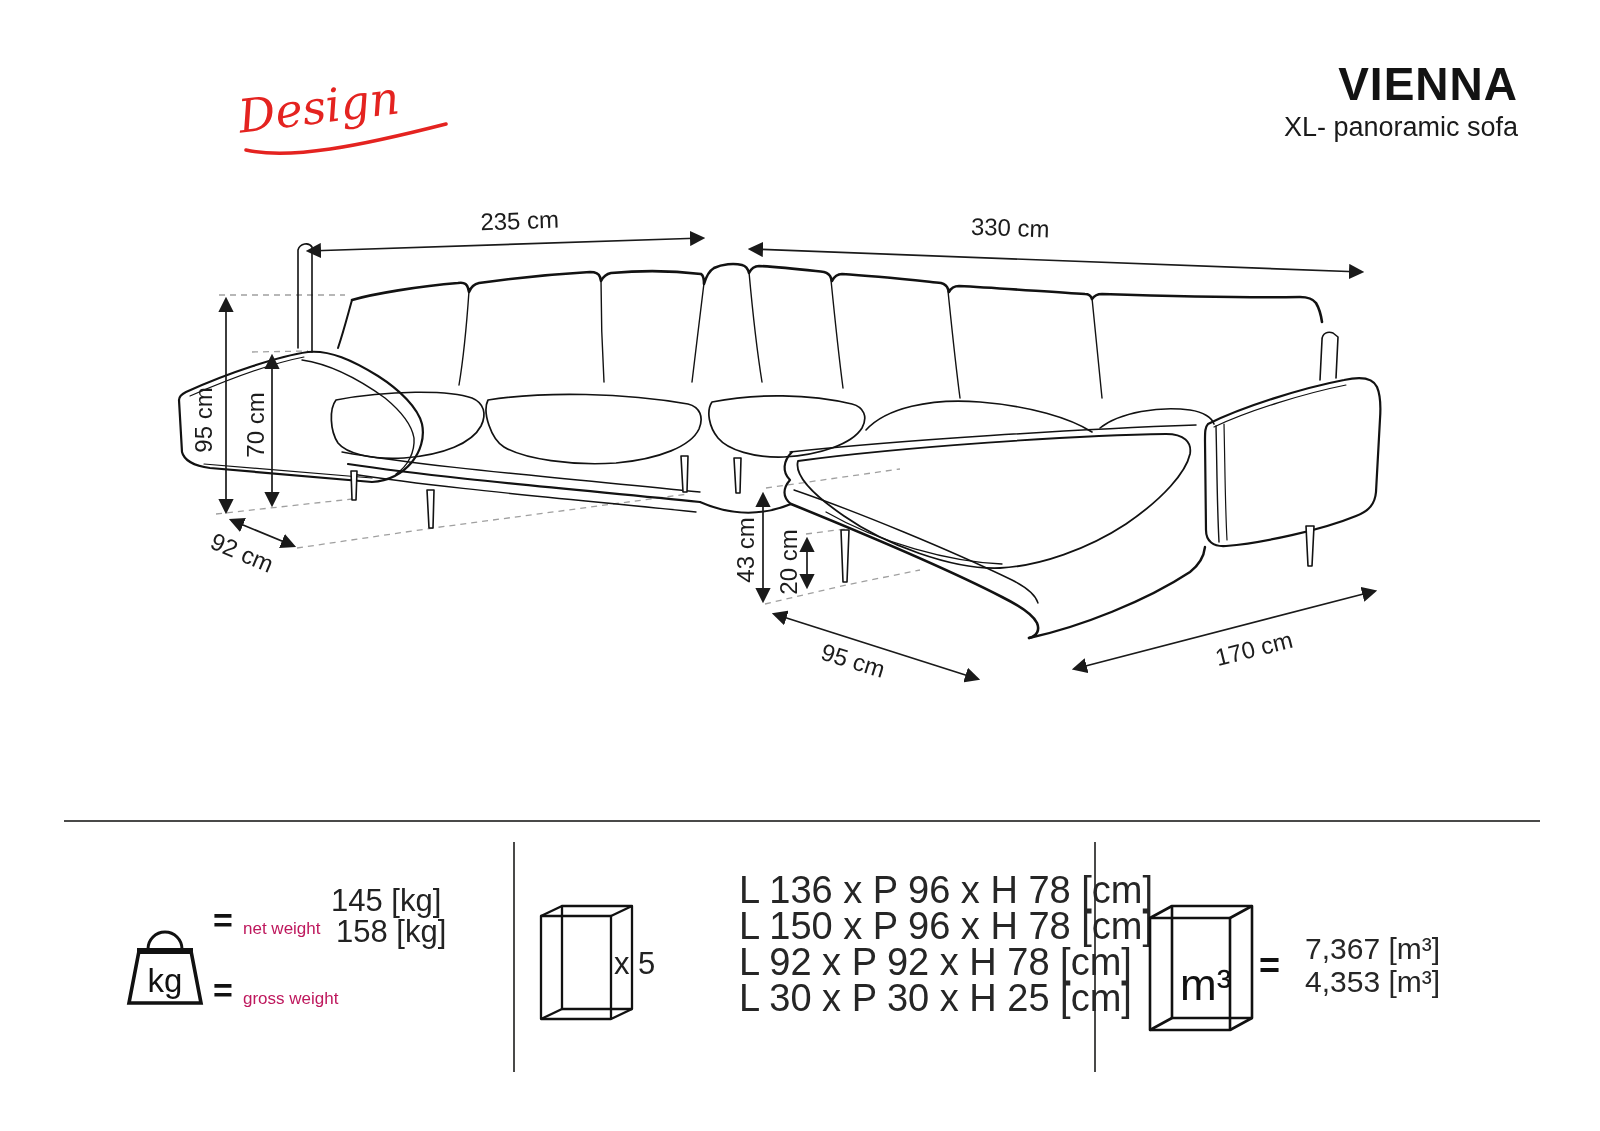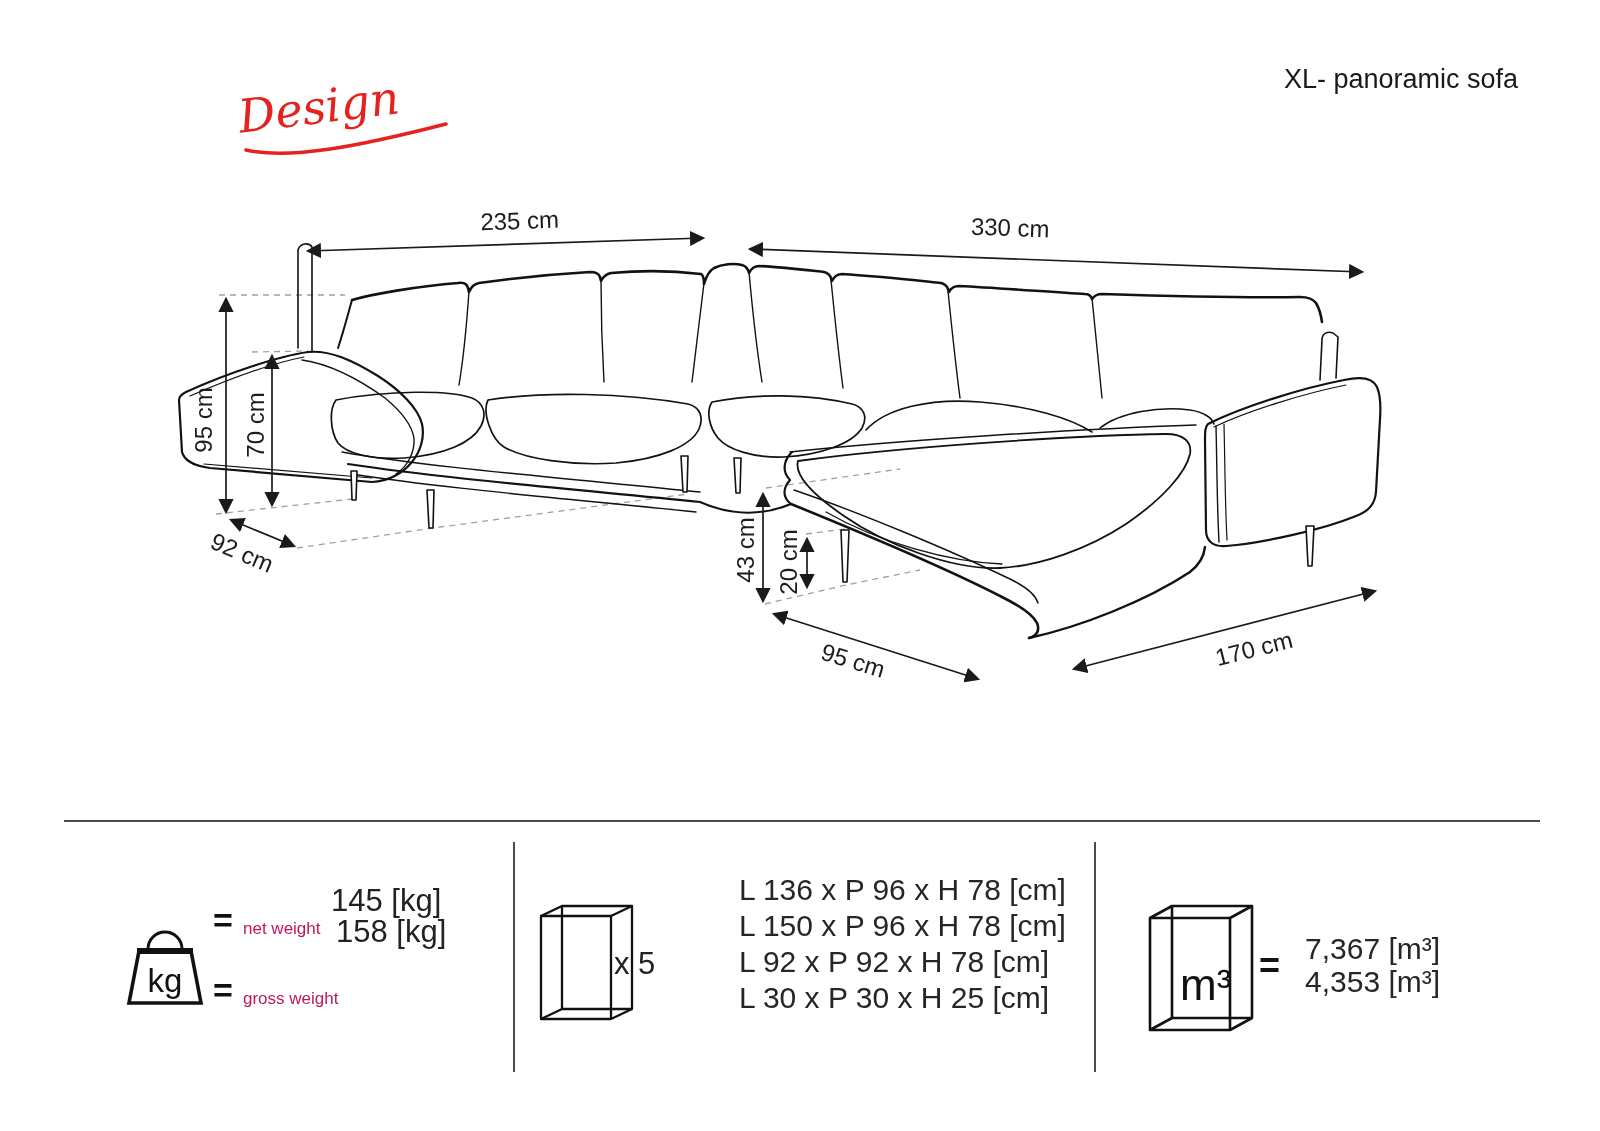--- a/index.html
+++ b/index.html
@@ -30,38 +30,39 @@
   .kg-icon{left:125px;top:915px;width:80px;height:92px;}
   .eq{font-size:34px;font-weight:bold;color:#111;line-height:1;}
   .eq1{left:213px;top:903px;} .eq2{left:213px;top:973px;}
   .wlabel{font-size:17px;color:#be185d;line-height:1;text-align:center;}
   .wl1{left:243px;top:920px;} .wl2{left:243px;top:990px;}
   .wval{font-size:31px;color:#222;line-height:1;}
   .wv1{left:331px;top:885px;} .wv2{left:336px;top:916px;}
 
   .box-icon{left:538px;top:903px;width:100px;height:120px;}
   .count{left:614px;top:948px;font-size:31px;color:#222;line-height:1;}
-  .pkg-list{left:739px;top:872px;font-size:30px;line-height:36px;color:#262626;white-space:nowrap;}
+  .pkg-list{left:739px;top:872px;font-size:38px;line-height:36px;color:#262626;white-space:nowrap;}
 
   .m3-icon{left:1144px;top:902px;width:114px;height:136px;}
   .eq3{left:1259px;top:948px;font-size:36px;}
   .vol-list{left:1305px;top:933px;font-size:30px;line-height:32.5px;color:#262626;white-space:nowrap;}
 </style>
 </head>
 <body>
 
 <div class="page">
 
   <div class="logo">
     <svg class="logo-flourish" viewBox="0 0 212 40">
       <path d="M6,30 C50,40 120,26 206,4" fill="none" stroke="#e42320" stroke-width="3.5" stroke-linecap="round"></path>
     </svg>
     <div class="logo-script">Design</div>
   </div>
   <div class="title-block">
+    <div class="product-title">VIENNA</div>
     <div class="product-subtitle">XL- panoramic sofa</div>
   </div>
 
   <svg class="drawing" viewBox="0 0 1600 780">
     <defs>
       <marker id="ah" viewBox="0 0 10 10" refX="8.5" refY="5" markerWidth="9" markerHeight="9" orient="auto-start-reverse">
         <path d="M0,0 L10,5 L0,10 z" fill="#1a1a1a"></path>
       </marker>
     </defs>
 

